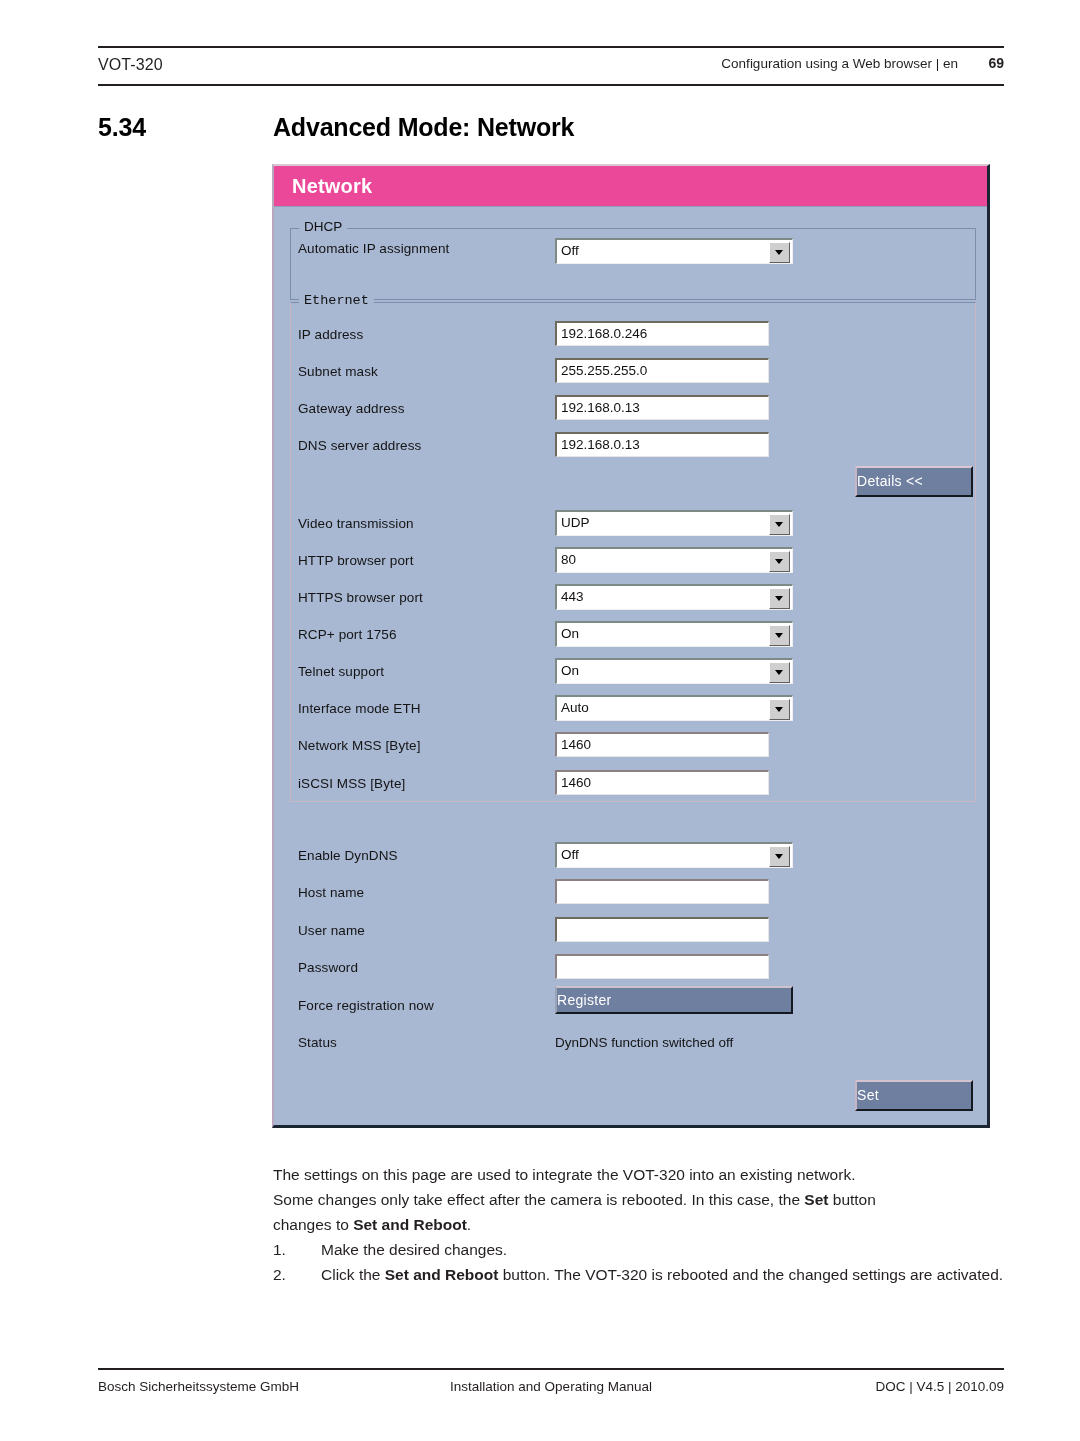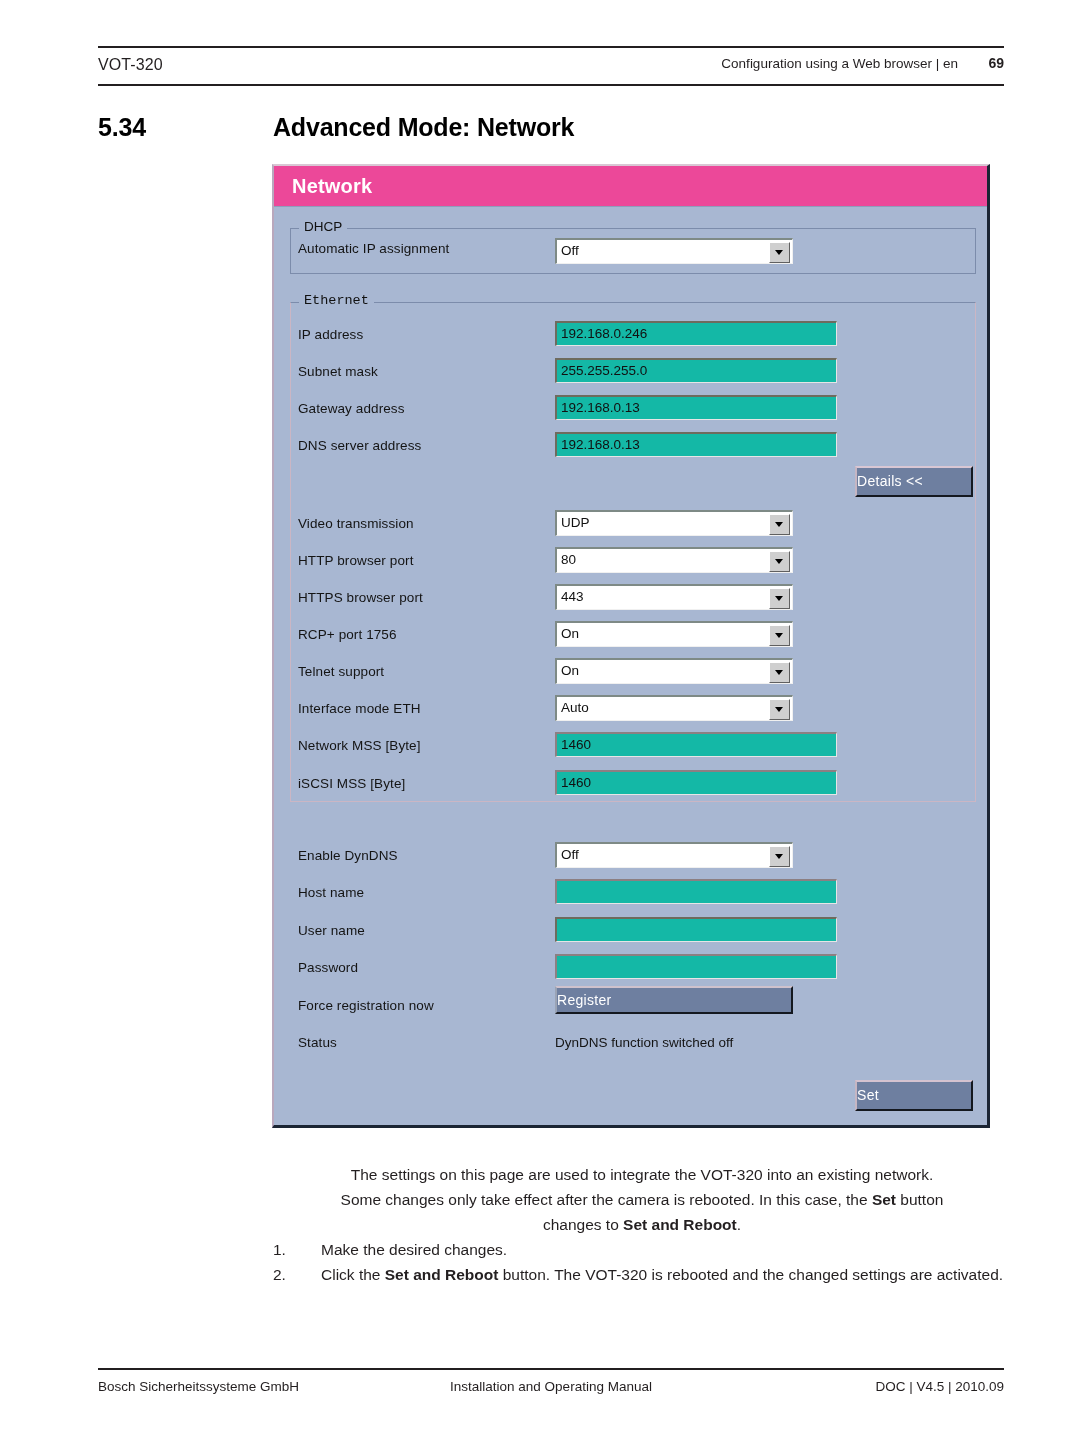--- a/index.html
+++ b/index.html
@@ -129,40 +129,40 @@
     position: absolute;
     top: -9px;
     left: 8px;
     background: #a8b7d2;
     padding: 0 5px;
     font-size: 13.5px;
     color: #111;
     line-height: 14px;
   }
 
-  #fs-dhcp   { left: 16px; top: 62px;  width: 686px; height: 46px; }
+  #fs-dhcp   { left: 16px; top: 62px;  width: 686px; height: 72px; }
   #fs-eth    { left: 16px; top: 136px; width: 686px; height: 500px; font-family: Liberation Mono, monospace; }
   #fs-dyndns { left: 16px; top: 654px; width: 686px; height: 240px; }
 
   
   .row-label {
     position: absolute;
     left: 24px;
     font-size: 13.5px;
     color: #141414;
     white-space: nowrap;
     letter-spacing: 0.1px;
   }
   .field {
     position: absolute;
     left: 281px;
-    width: 282px;
+    width: 214px;
     height: 25px;
     box-sizing: border-box;
-    background: #14b8a6;
+    background: #ffffff;
     border-top: 2px solid #6e6b5e;
     border-left: 2px solid #6e6b5e;
     border-right: 1px solid #e6e6e6;
     border-bottom: 1px solid #e6e6e6;
     font-size: 13.5px;
     color: #111;
     line-height: 21px;
     padding-left: 4px;
     overflow: hidden;
     white-space: nowrap;
@@ -239,21 +239,20 @@
 
   
   .body-text {
     position: absolute;
     left: 273px;
     top: 1162px;
     width: 738px;
     font-size: 15.5px;
     line-height: 25px;
     color: #231f20;
-    text-align: center;
   }
   .body-text p { margin: 0; }
   .olist {
     position: absolute;
     left: 273px;
     top: 1237px;
     width: 738px;
     font-size: 15.5px;
     line-height: 25px;
     color: #231f20;

